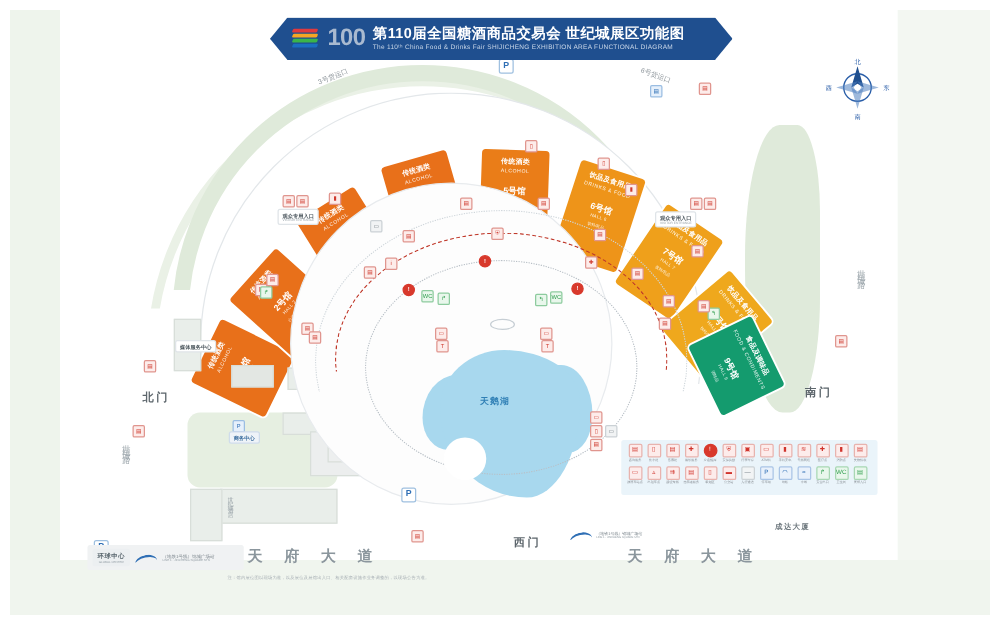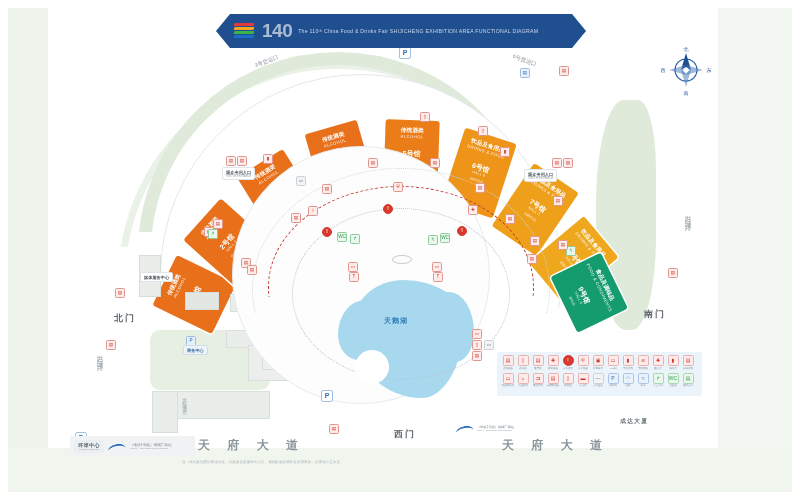--- a/index.html
+++ b/index.html
@@ -329,22 +329,25 @@
   <div class="whiteplate"></div>
 
   <div class="banner">
     <div class="banner-inner">
       <div class="logo-mark">
         <i></i>
           <i></i>
           <i></i>
           <i></i>
       </div>
-      <div class="logo-110">140</div>
+      <div class="logo-110">100</div>
       <div class="banner-texts">
+        <div class="banner-cn">
+          <span>第110届全国糖酒商品交易会</span><span class="sub"> 世纪城展区功能图</span>
+        </div>
         <div class="banner-en">The 110ᵗʰ China Food &amp; Drinks Fair  SHIJICHENG EXHIBITION AREA FUNCTIONAL DIAGRAM</div>
       </div>
     </div>
   </div>
 
   <div class="arc-green2"></div>
   <div class="arc-green"></div>
   <div class="green-right-blob"></div>
   <div class="green-left-blob"></div>
 
@@ -516,21 +519,21 @@
   <div class="marker" style="left:668px; top:268px;">▤</div>
   <div class="marker" style="left:559px; top:66px;">▤</div>
   <div class="marker" style="left:329px; top:424px;">▤</div>
   <div class="marker" style="left:472px; top:329px;">▭</div>
   <div class="marker" style="left:472px; top:340px;">▯</div>
   <div class="marker" style="left:472px; top:351px;">▤</div>
   <div class="marker grey" style="left:484px; top:340px;">▭</div>
 
   <div class="gate-label" style="left:114px; top:312px;">北门</div>
   <div class="gate-label" style="left:644px; top:308px;">南门</div>
-  <div class="gate-label" style="left:394px; top:428px;">西门</div>
+  <div class="gate-label" style="left:411px; top:428px;">西门</div>
   <div class="cargo-label" style="left:254px; top:58px; transform: rotate(-22deg);">3号货运口</div>
   <div class="cargo-label" style="left:512px; top:57px; transform: rotate(20deg);">6号货运口</div>
 
   <div class="road-label road-main" style="left:198px; top:437px;">天 府 大 道</div>
   <div class="road-label road-main" style="left:502px; top:437px;">天 府 大 道</div>
   <div class="road-label road-v" style="left:95px; top:350px;">世纪城路</div>
   <div class="road-label road-v" style="left:683px; top:210px;">世纪城路</div>
 
   <div class="compass">
     <svg width="52" height="52" viewBox="0 0 52 52">

